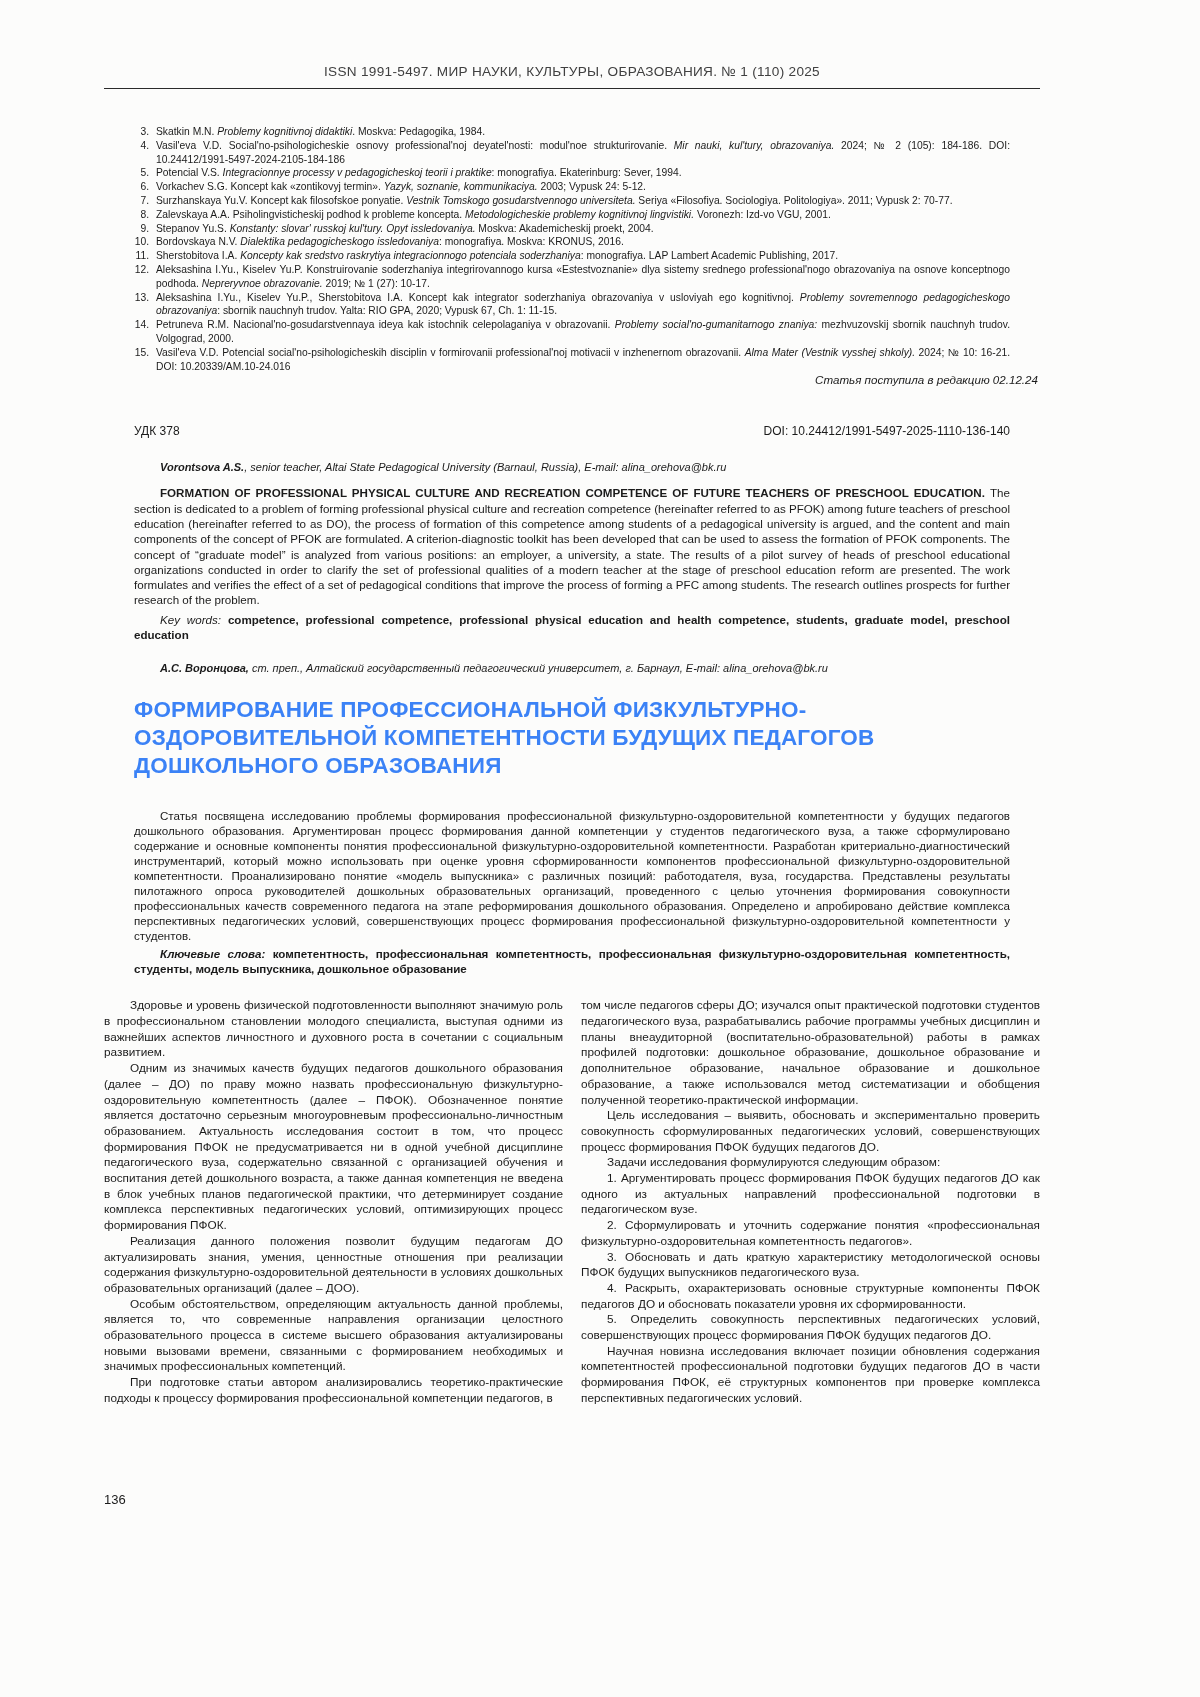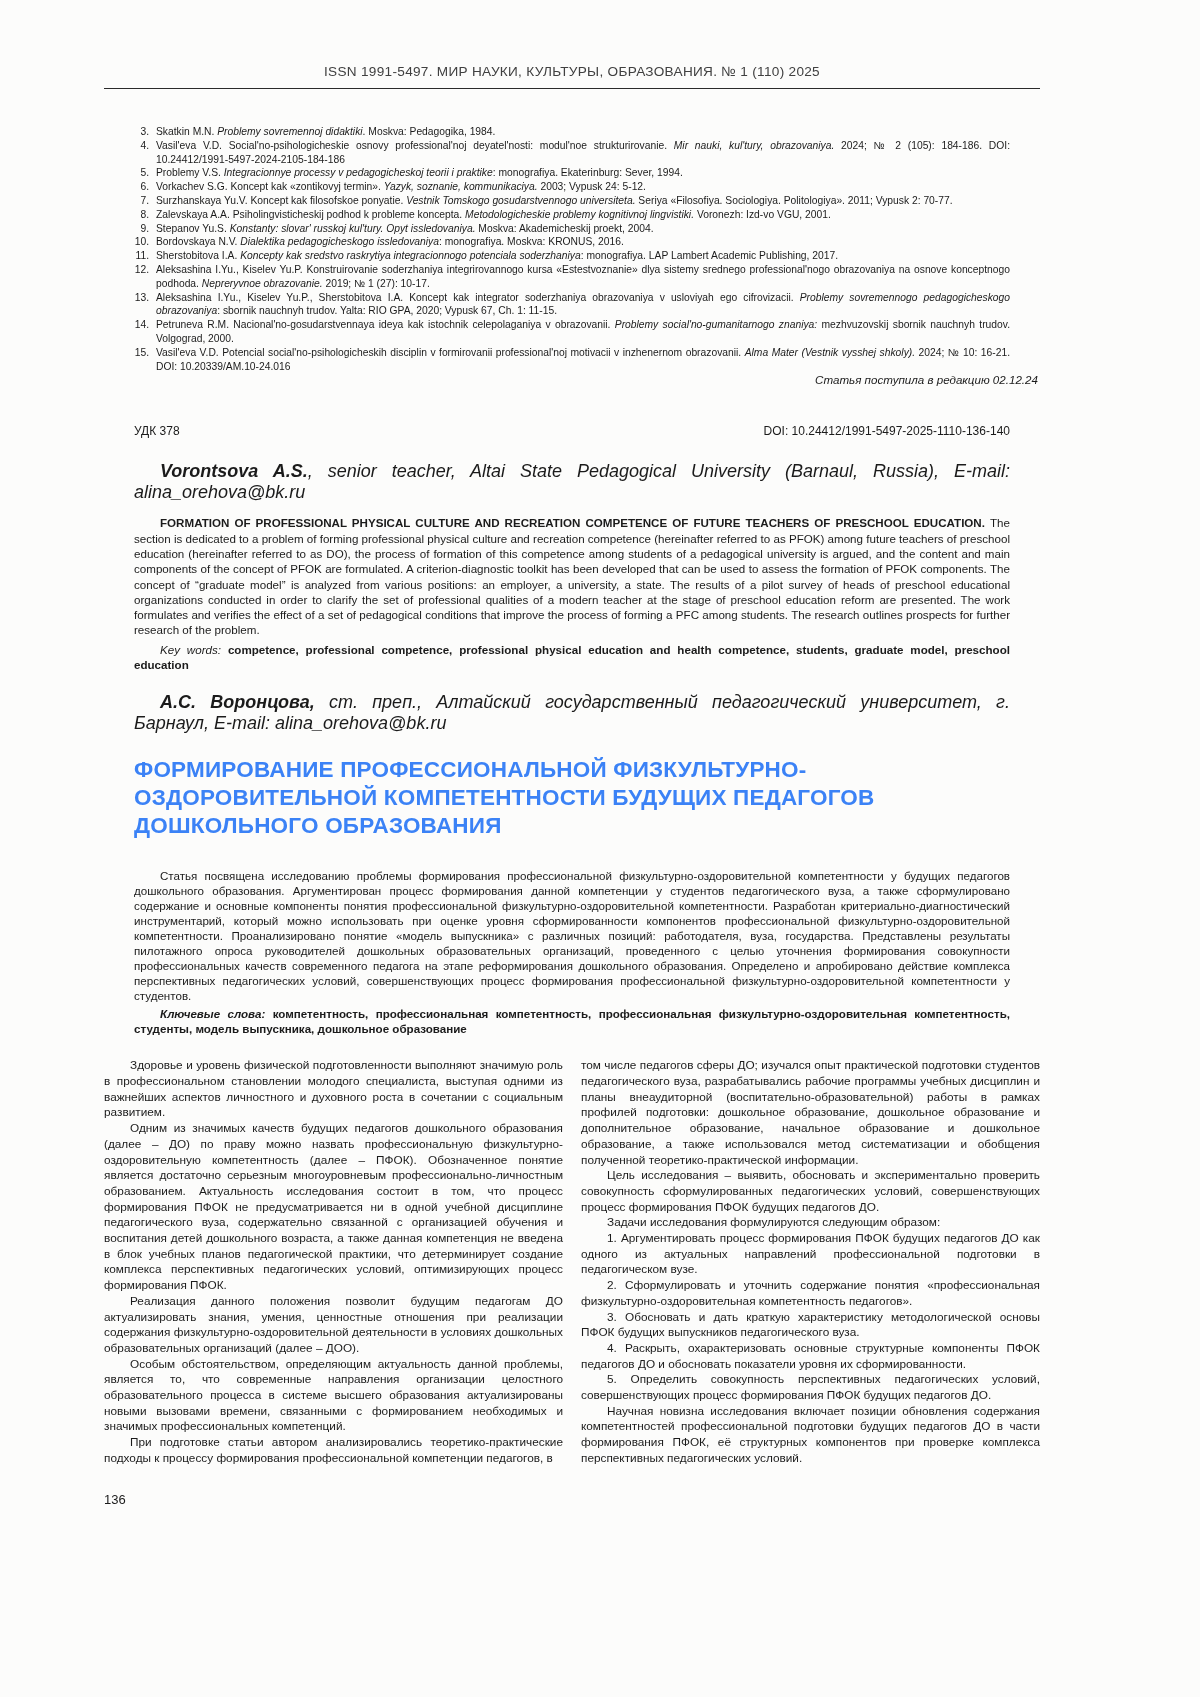--- a/index.html
+++ b/index.html
@@ -46,21 +46,21 @@
     margin-top:38px;
     padding:0 30px;
     display:flex;
     justify-content:space-between;
     font-size:12px;
   }
 
   .author-line {
     margin-top:23px;
     padding:0 30px;
-    font-size:18px;
+    font-size:11px;
     text-indent:26px;
     text-align:justify;
   }
 
   .abstract {
     margin-top:12px;
     padding:0 30px;
     font-size:11.6px;
     line-height:15.3px;
     text-align:justify;
@@ -113,29 +113,29 @@
 
 <div class="page">
   <div class="content">
 
     <div class="journal-header">ISSN 1991-5497. МИР НАУКИ, КУЛЬТУРЫ, ОБРАЗОВАНИЯ.  № 1 (110) 2025</div>
     <hr class="header-rule">
 
     <section class="refs">
         <div class="ref-row">
           <span class="ref-num">3.</span>
-          <span class="ref-text"><span>Skatkin M.N. </span><span class="i">Problemy sovremennoj didaktiki</span><span>. Moskva: Pedagogika, 1984.</span></span>
+          <span class="ref-text"><span>Skatkin M.N. </span><span class="i">Problemy kognitivnoj didaktiki</span><span>. Moskva: Pedagogika, 1984.</span></span>
         </div>
         <div class="ref-row">
           <span class="ref-num">4.</span>
           <span class="ref-text"><span>Vasil'eva V.D. Social'no-psihologicheskie osnovy professional'noj deyatel'nosti: modul'noe strukturirovanie. </span><span class="i">Mir nauki, kul'tury, obrazovaniya. </span><span>2024; № 2 (105): 184-186. DOI: 10.24412/1991-5497-2024-2105-184-186</span></span>
         </div>
         <div class="ref-row">
           <span class="ref-num">5.</span>
-          <span class="ref-text"><span>Problemy V.S. </span><span class="i">Integracionnye processy v pedagogicheskoj teorii i praktike</span><span>: monografiya. Ekaterinburg: Sever, 1994.</span></span>
+          <span class="ref-text"><span>Potencial V.S. </span><span class="i">Integracionnye processy v pedagogicheskoj teorii i praktike</span><span>: monografiya. Ekaterinburg: Sever, 1994.</span></span>
         </div>
         <div class="ref-row">
           <span class="ref-num">6.</span>
           <span class="ref-text"><span>Vorkachev S.G. Koncept kak «zontikovyj termin». </span><span class="i">Yazyk, soznanie, kommunikaciya. </span><span>2003; Vypusk 24: 5-12.</span></span>
         </div>
         <div class="ref-row">
           <span class="ref-num">7.</span>
           <span class="ref-text"><span>Surzhanskaya Yu.V. Koncept kak filosofskoe ponyatie. </span><span class="i">Vestnik Tomskogo gosudarstvennogo universiteta. </span><span>Seriya «Filosofiya. Sociologiya. Politologiya». 2011; Vypusk 2: 70-77.</span></span>
         </div>
         <div class="ref-row">
@@ -153,21 +153,21 @@
         <div class="ref-row">
           <span class="ref-num">11.</span>
           <span class="ref-text"><span>Sherstobitova I.A. </span><span class="i">Koncepty kak sredstvo raskrytiya integracionnogo potenciala soderzhaniya</span><span>: monografiya. LAP Lambert Academic Publishing, 2017.</span></span>
         </div>
         <div class="ref-row">
           <span class="ref-num">12.</span>
           <span class="ref-text"><span>Aleksashina I.Yu., Kiselev Yu.P. Konstruirovanie soderzhaniya integrirovannogo kursa «Estestvoznanie» dlya sistemy srednego professional'nogo obrazovaniya na osnove konceptnogo podhoda. </span><span class="i">Nepreryvnoe obrazovanie. </span><span>2019; № 1 (27): 10-17.</span></span>
         </div>
         <div class="ref-row">
           <span class="ref-num">13.</span>
-          <span class="ref-text"><span>Aleksashina I.Yu., Kiselev Yu.P., Sherstobitova I.A. Koncept kak integrator soderzhaniya obrazovaniya v usloviyah ego cifrovizacii. </span><span class="i">Problemy sovremennogo pedagogicheskogo obrazovaniya</span><span>: sbornik nauchnyh trudov. Yalta: RIO GPA, 2020; Vypusk 67, Ch. 1: 11-15.</span></span>
+          <span class="ref-text"><span>Aleksashina I.Yu., Kiselev Yu.P., Sherstobitova I.A. Koncept kak integrator soderzhaniya obrazovaniya v usloviyah ego kognitivnoj. </span><span class="i">Problemy sovremennogo pedagogicheskogo obrazovaniya</span><span>: sbornik nauchnyh trudov. Yalta: RIO GPA, 2020; Vypusk 67, Ch. 1: 11-15.</span></span>
         </div>
         <div class="ref-row">
           <span class="ref-num">14.</span>
           <span class="ref-text"><span>Petruneva R.M. Nacional'no-gosudarstvennaya ideya kak istochnik celepolaganiya v obrazovanii. </span><span class="i">Problemy social'no-gumanitarnogo znaniya: </span><span>mezhvuzovskij sbornik nauchnyh trudov. Volgograd, 2000.</span></span>
         </div>
         <div class="ref-row">
           <span class="ref-num">15.</span>
           <span class="ref-text"><span>Vasil'eva V.D. Potencial social'no-psihologicheskih disciplin v formirovanii professional'noj motivacii v inzhenernom obrazovanii. </span><span class="i">Alma Mater (Vestnik vysshej shkoly). </span><span>2024; № 10: 16-21. DOI: 10.20339/AM.10-24.016</span></span>
         </div>
       </section>

